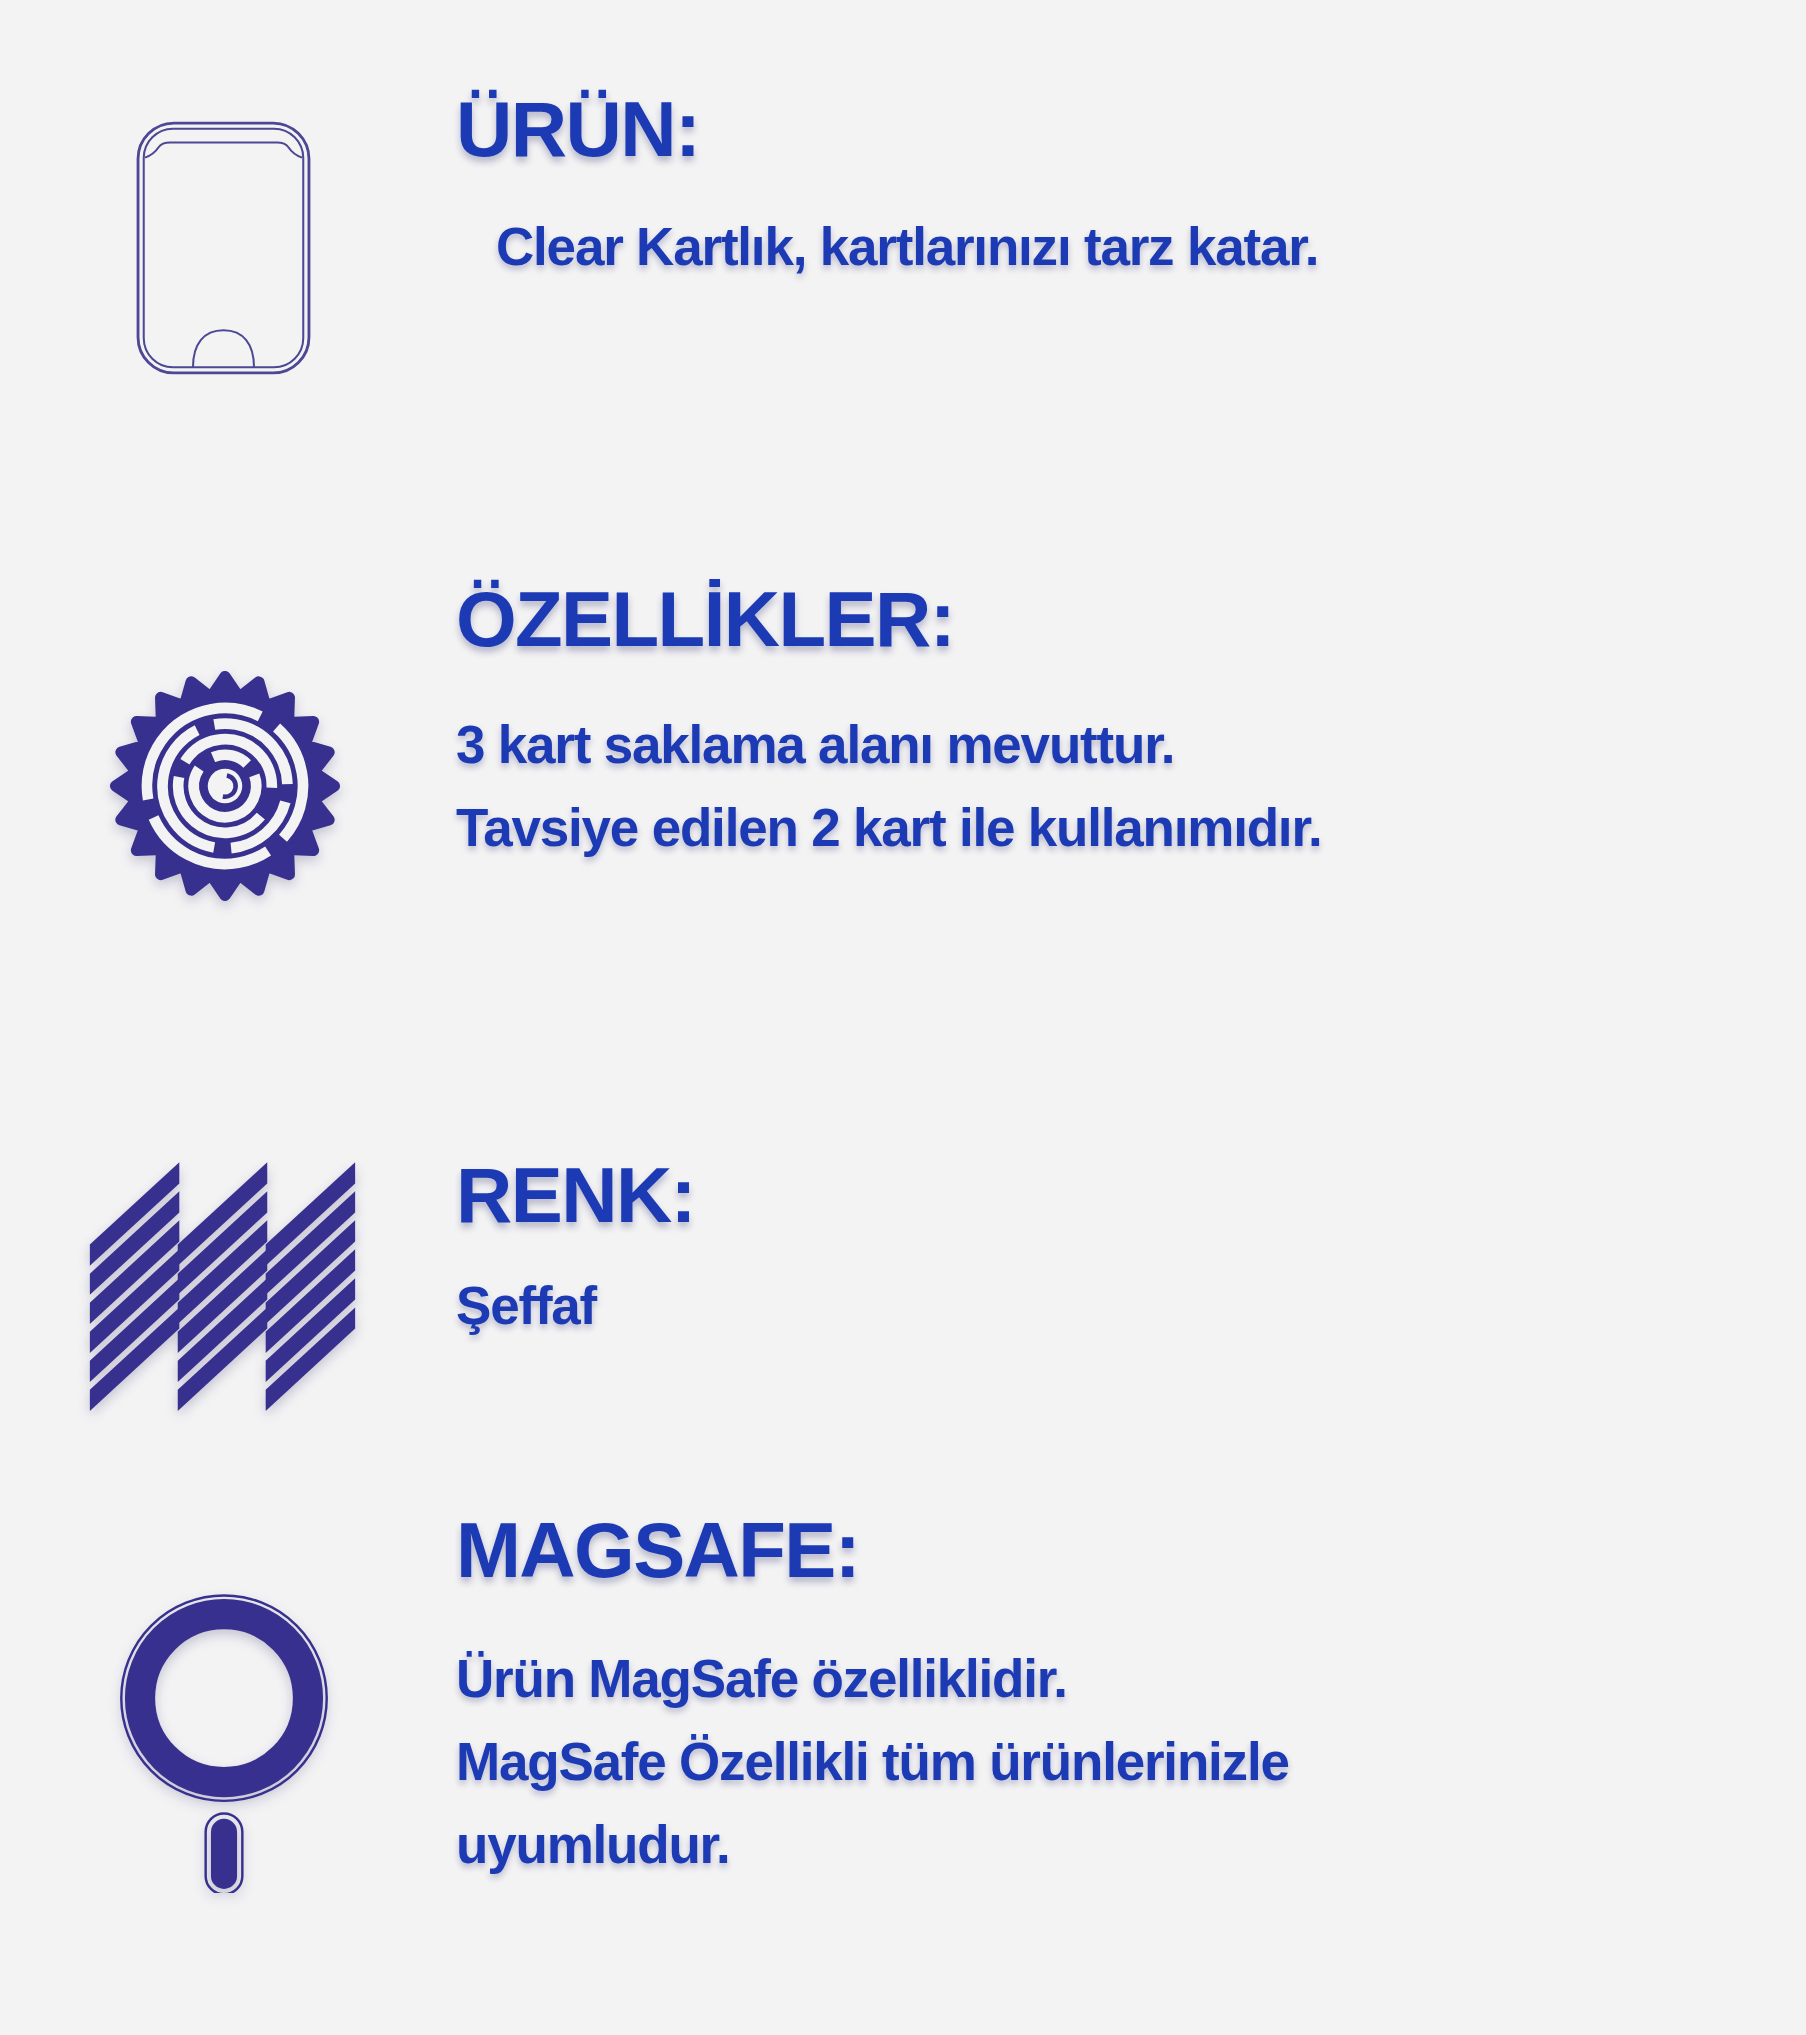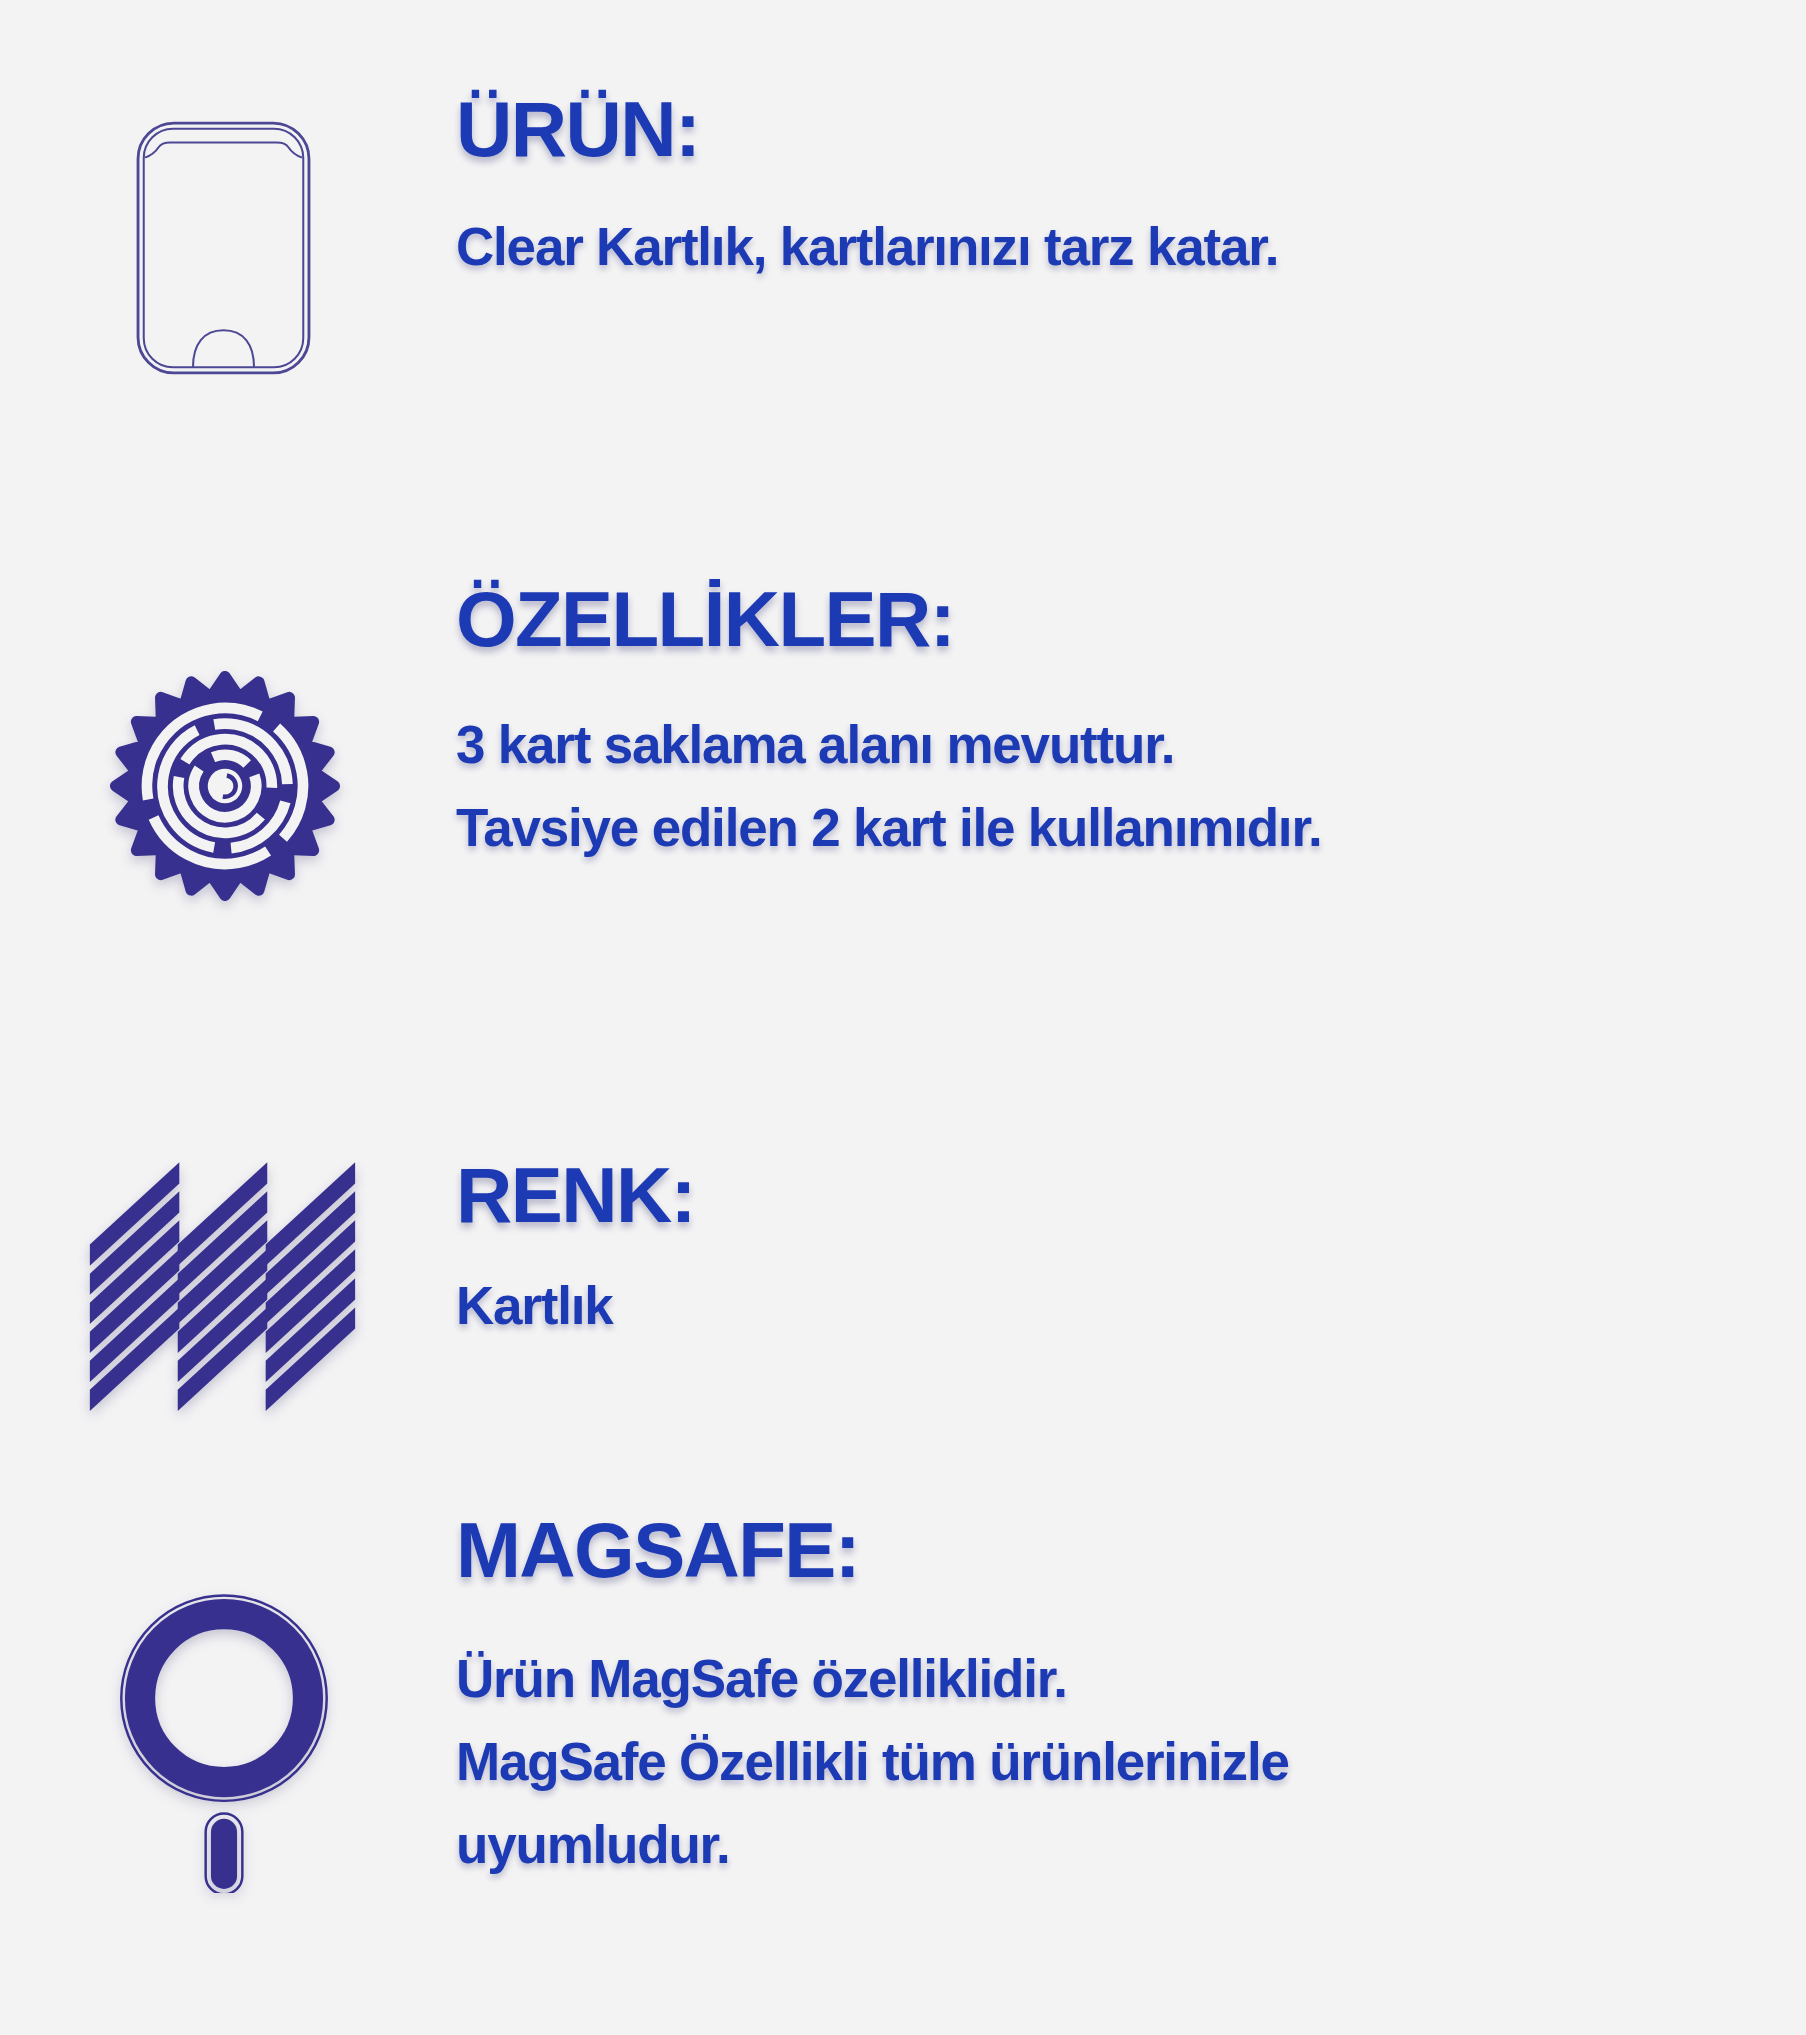--- a/index.html
+++ b/index.html
@@ -32,21 +32,21 @@
   }
   .body p{margin:0;}
   .icon{position:absolute;color:var(--icon);}
   .icon svg{display:block;width:100%;height:100%;}
   .icon-card   {left:136px;top:121px;width:175px;height:254px;color:var(--icon-line);}
   .icon-gear   {left:110px;top:671px;width:230px;height:230px;filter:drop-shadow(0 5.7px 5.7px rgba(30,28,90,.22));}
   .icon-stripes{left:85px;top:1152px;width:275px;height:259px;filter:drop-shadow(0 5.7px 5.7px rgba(30,28,90,.22));}
   .icon-ring   {left:118px;top:1593px;width:212px;height:300px;filter:drop-shadow(0 5.7px 5.7px rgba(30,28,90,.22));}
 
   .h-urun     {top:90px;}
-  .b-urun     {top:205px;}
+  .b-urun     {top:205px;margin-left:40px;}
   .h-ozellik  {top:580px;}
   .b-ozellik  {top:703px;}
   .h-renk     {top:1156px;}
   .b-renk     {top:1264px;}
   .h-magsafe  {top:1511px;}
   .b-magsafe  {top:1637px;}
 
   .icon-gear .cut{stroke:var(--bg);fill:none;}
   .icon-gear .disc{fill:var(--bg);}
 </style>
@@ -104,21 +104,21 @@
           <polygon points="224,155 338,50 338,77 224,182"></polygon>
           <polygon points="224,192 338,87 338,114 224,219"></polygon>
           <polygon points="224,229 338,124 338,151 224,256"></polygon>
           <polygon points="224,266 338,161 338,188 224,293"></polygon>
           <polygon points="224,303 338,198 338,225 224,330"></polygon>
         </g>
     </svg>
   </div>
   <h2 class="heading h-renk">RENK:</h2>
   <div class="body b-renk">
-    <p>Kartlık</p>
+    <p>Şeffaf</p>
   </div>
 
   <div class="icon icon-ring">
     <svg viewBox="0 0 260 368" fill="none">
       <circle cx="130" cy="129" r="126" stroke="currentColor" stroke-width="3"></circle>
       <circle cx="130" cy="129" r="103" stroke="currentColor" stroke-width="37"></circle>
       <rect x="107.5" y="270.5" width="45" height="99" rx="22.5" stroke="currentColor" stroke-width="3"></rect>
       <rect x="114" y="277" width="32" height="86" rx="16" fill="currentColor"></rect>
     </svg>
   </div>

